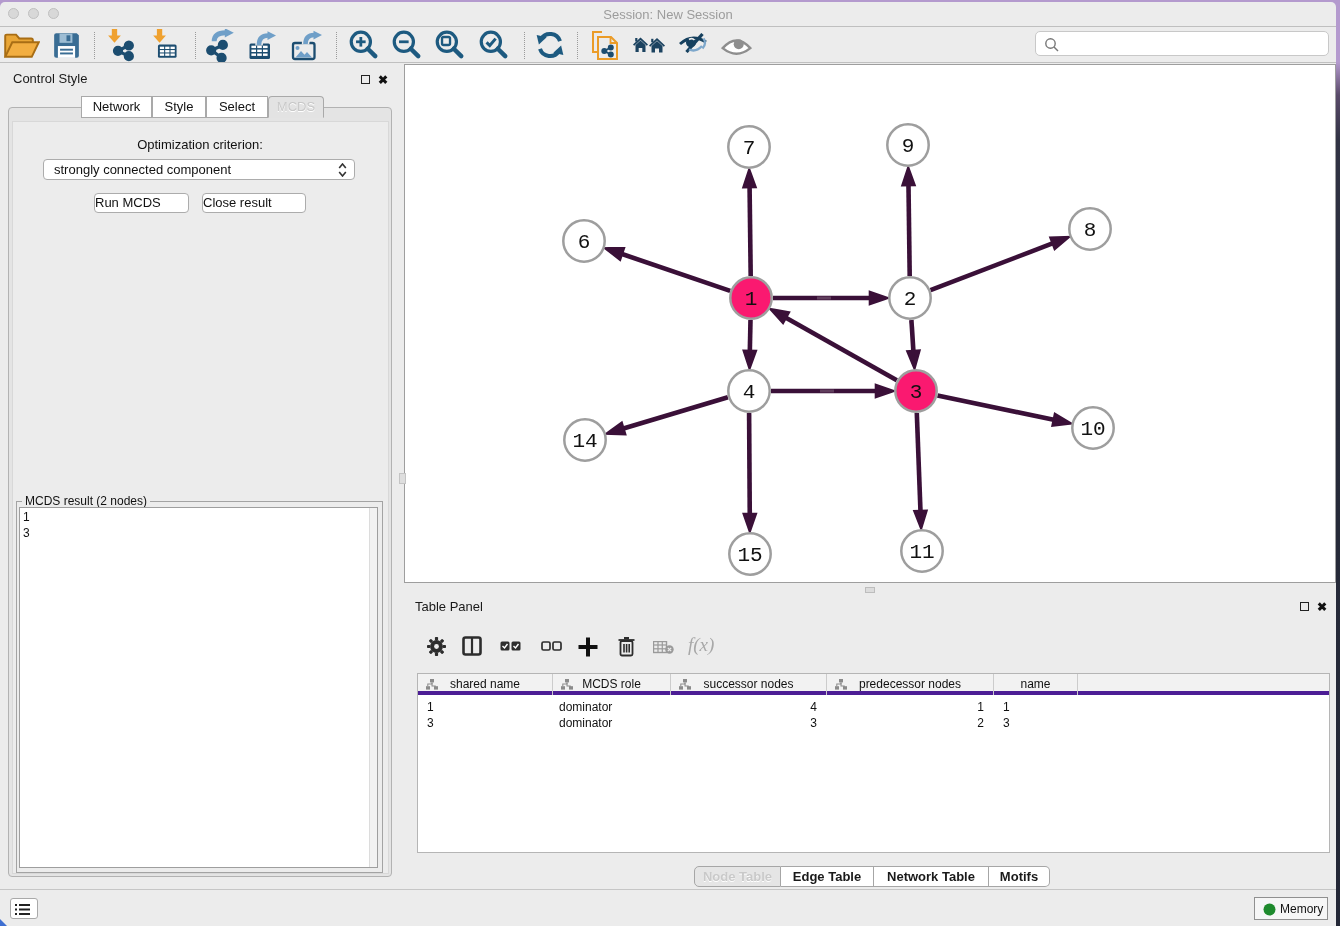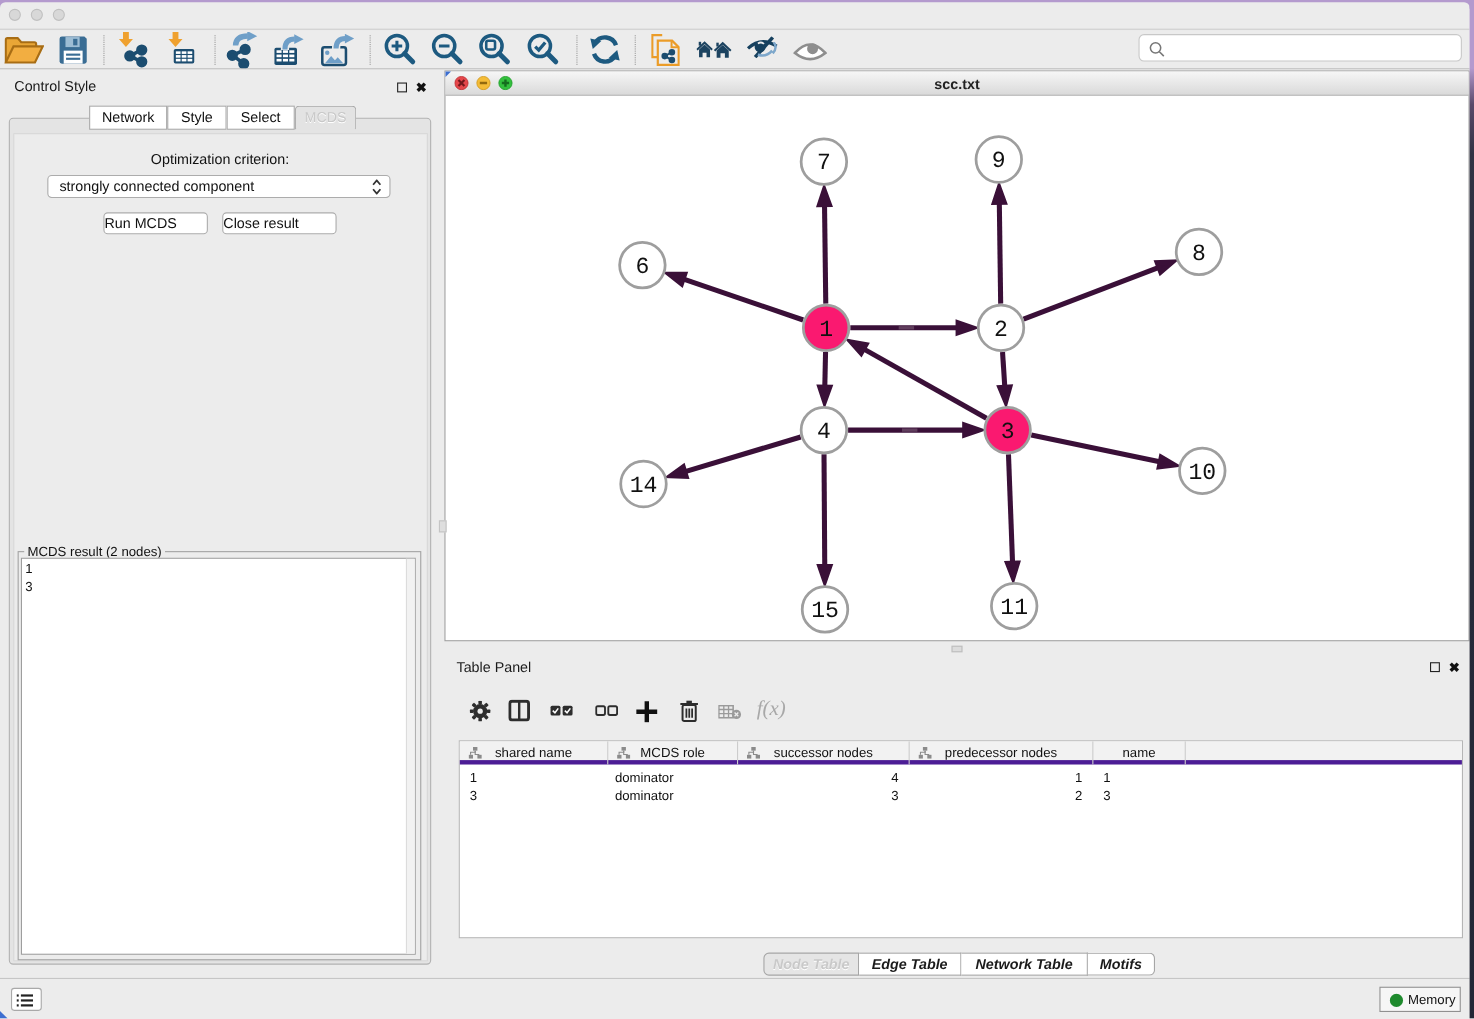--- a/index.html
+++ b/index.html
@@ -41,33 +41,34 @@
 #netcorner { position:absolute; left:0; top:0; width:0; height:0; border-top:5px solid #3d6fd0; border-right:5px solid transparent; }
 
 #divhandle { left:865px; top:587px; width:10px; height:6px; background:#dcdcdc; border:1px solid #bdbdbd; }
 
 #tp-title { left:415px; top:599px; font-size:13px; color:#1a1a1a; }
 #tbl { left:417px; top:673px; width:913px; height:180px; background:#fff; border:1px solid #b5b5b5; }
 #tbl-header { position:absolute; left:0; top:0; width:100%; height:21px; background:#f2f2f2; border-bottom:4px solid #4c1d95; }
 .th { position:absolute; top:0; height:21px; border-right:1px solid #cccccc; font-size:12px; color:#111; text-align:center; line-height:21px; }
 .td { position:absolute; font-size:12px; color:#111; }
 
-.btab { position:absolute; top:866px; height:21px; background:#fff; border:1px solid #a6a6a6; font-size:13px; font-weight:600; text-align:center; line-height:19px; color:#1a1a1a;font-style:italic; }
+.btab { position:absolute; top:866px; height:21px; background:#fff; border:1px solid #a6a6a6; font-size:13px; font-weight:600; text-align:center; line-height:19px; color:#1a1a1a; }
 
 #statusbar { left:0; top:889px; width:1336px; height:37px; background:#ececec; border-top:1px solid #c6c6c6; }
 #status-btn { left:10px; top:898px; width:28px; height:21px; background:#fff; border:1px solid #a9a9a9; border-radius:3px; }
 #mem-btn { left:1254px; top:897px; width:74px; height:23px; background:#f6f6f6; border:1px solid #909090; font-size:12px; color:#111; }
 </style>
 </head>
 <body>
 <div class="abs" id="desktop-top"></div>
 <div class="abs" id="titlebar">
   <div class="tl-gray" style="left:8px;"></div>
   <div class="tl-gray" style="left:28px;"></div>
   <div class="tl-gray" style="left:48px;"></div>
+  <div id="title-text">Session: New Session</div>
 </div>
 <div class="abs" id="toolbar">
   <div class="tsep" style="left:94px;"></div>
   <div class="tsep" style="left:195px;"></div>
   <div class="tsep" style="left:336px;"></div>
   <div class="tsep" style="left:524px;"></div>
   <div class="tsep" style="left:577px;"></div>
 
   <svg class="ticon" style="left:4px; top:5px;" width="36" height="26" viewBox="0 0 33 24">
     <path d="M1 22 V3 q0-1.5 1.5-1.5 h8.5 l3 3.5 h11 q1.5 0 1.5 1.5 V9" fill="#e9a636" stroke="#a86d14" stroke-width="1.8"></path>
@@ -245,32 +246,20 @@
 <div class="cbtn" style="left:94px; width:95px;">Run MCDS</div>
 <div class="cbtn" style="left:202px; width:104px;">Close result</div>
 <div class="abs" id="fieldset"></div>
 <div class="abs" id="fieldset-legend">MCDS result (2 nodes)</div>
 <div class="abs" id="fs-white"></div>
 <div class="abs" id="fs-scroll"></div>
 <div class="fs-text" style="top:510px;">1</div>
 <div class="fs-text" style="top:526px;">3</div>
 
 <div class="abs" id="netwin">
-  <div id="nettitle">
-    <div id="netcorner"></div>
-    <svg style="position:absolute; left:8px; top:4px;" width="57" height="13" viewBox="0 0 57 13">
-      <circle cx="6.5" cy="6.5" r="6" fill="#e5474b" stroke="#c23438" stroke-width="0.8"></circle>
-      <path d="M3.8 3.8 l5.4 5.4 M9.2 3.8 l-5.4 5.4" stroke="#73181c" stroke-width="2"></path>
-      <circle cx="26.5" cy="6.5" r="6" fill="#f4bc37" stroke="#d49c22" stroke-width="0.8"></circle>
-      <path d="M3.2 6.5 h6.6" transform="translate(20,0)" stroke="#92690e" stroke-width="2.4"></path>
-      <circle cx="46.5" cy="6.5" r="6" fill="#33c03d" stroke="#23a02e" stroke-width="0.8"></circle>
-      <path d="M43.2 6.5 h6.6 M46.5 3.2 v6.6" stroke="#156e1e" stroke-width="2.2"></path>
-    </svg>
-    <div id="nettitle-text">scc.txt</div>
-  </div>
   <svg id="graph" style="position:absolute; left:0; top:23px;" width="930" height="494" viewBox="0 0 930 494">
     <g stroke="#3a1038" stroke-width="4.6" fill="#3a1038">
       <line x1="345.7" y1="188.0" x2="344.5" y2="93.0"></line>
       <polygon points="344.3,85.0 349.0,97.9 340.0,98.1"></polygon>
       <line x1="325.2" y1="202.9" x2="211.2" y2="164.0"></line>
       <polygon points="203.6,161.4 217.4,161.3 214.5,169.9"></polygon>
       <line x1="368.0" y1="210.0" x2="471.0" y2="210.0"></line>
       <polygon points="479.0,210.0 466.0,214.5 466.0,205.5"></polygon>
       <line x1="345.5" y1="232.0" x2="344.7" y2="269.0"></line>
       <polygon points="344.6,277.0 340.3,263.9 349.3,264.1"></polygon>

